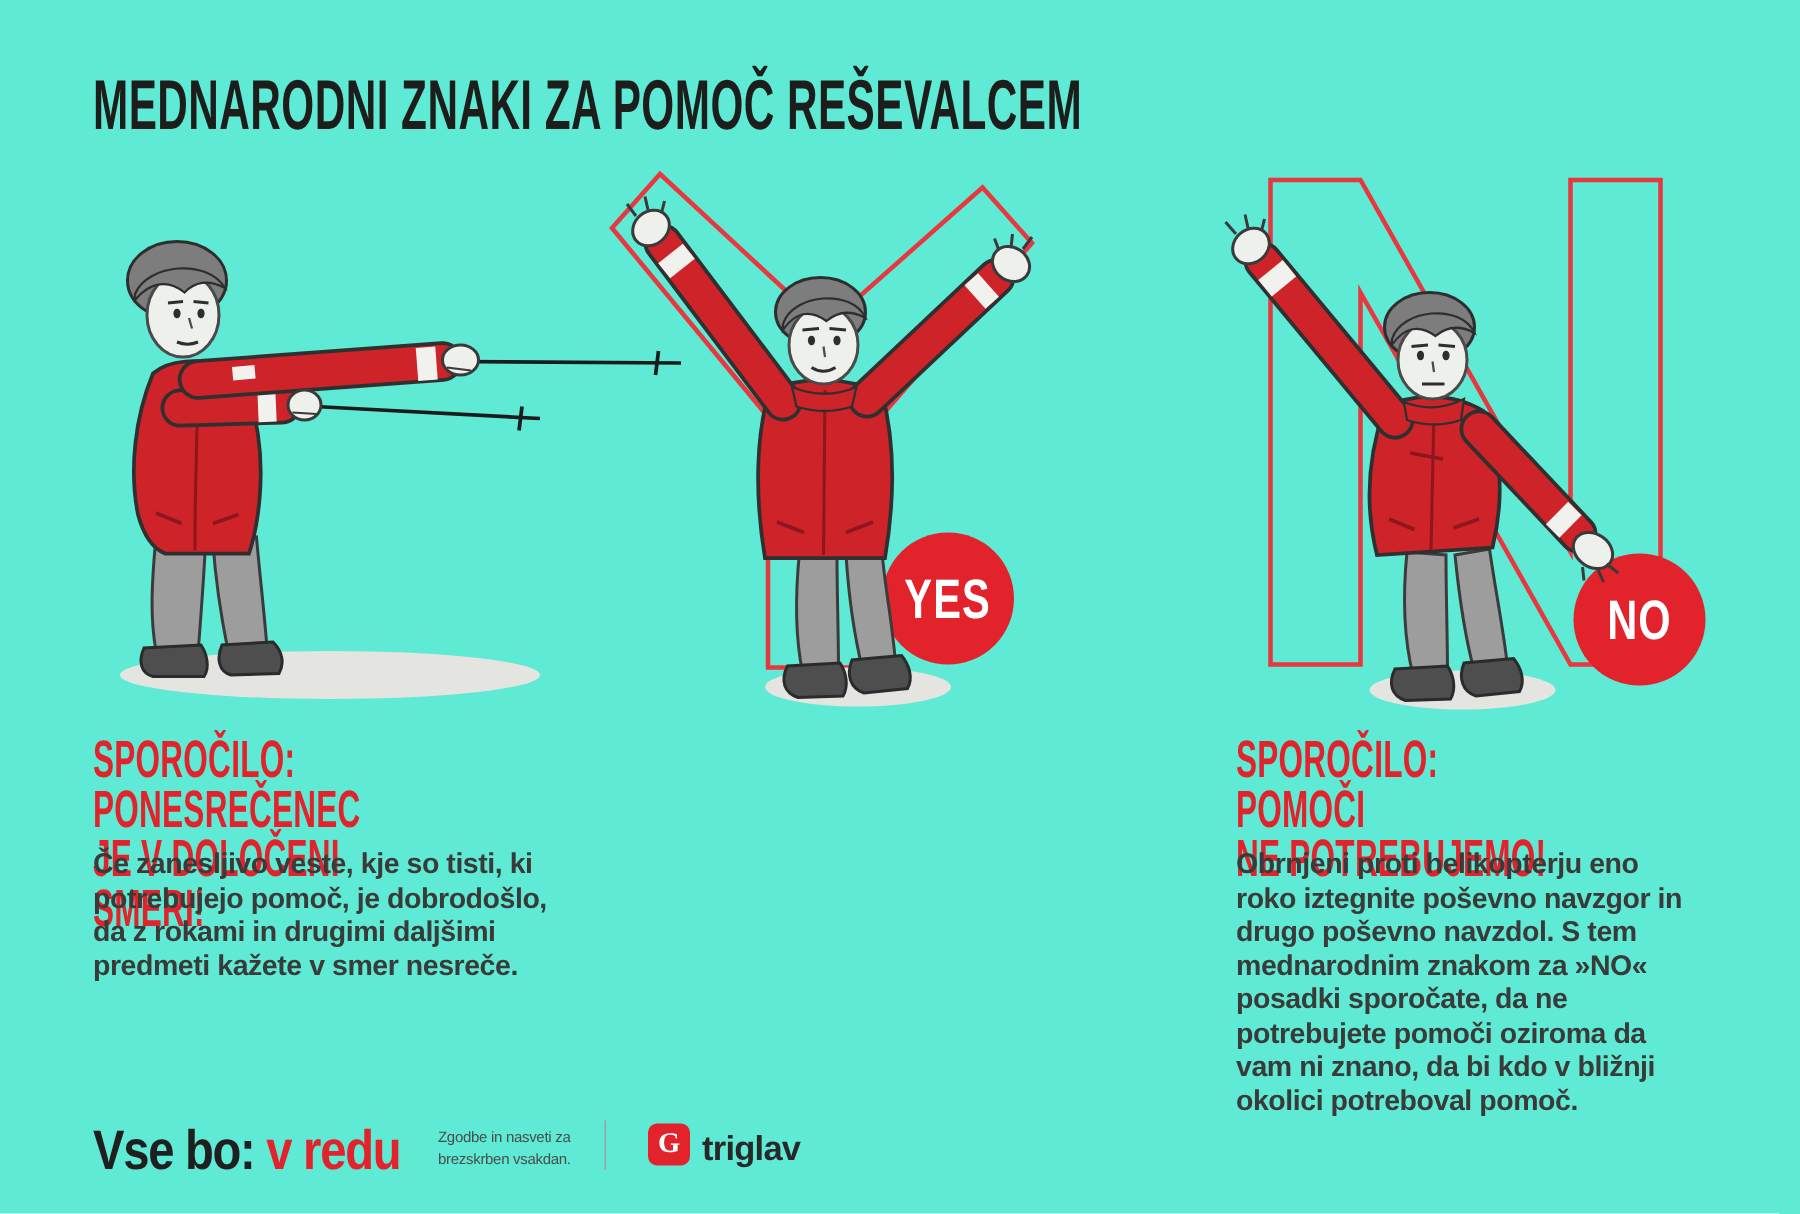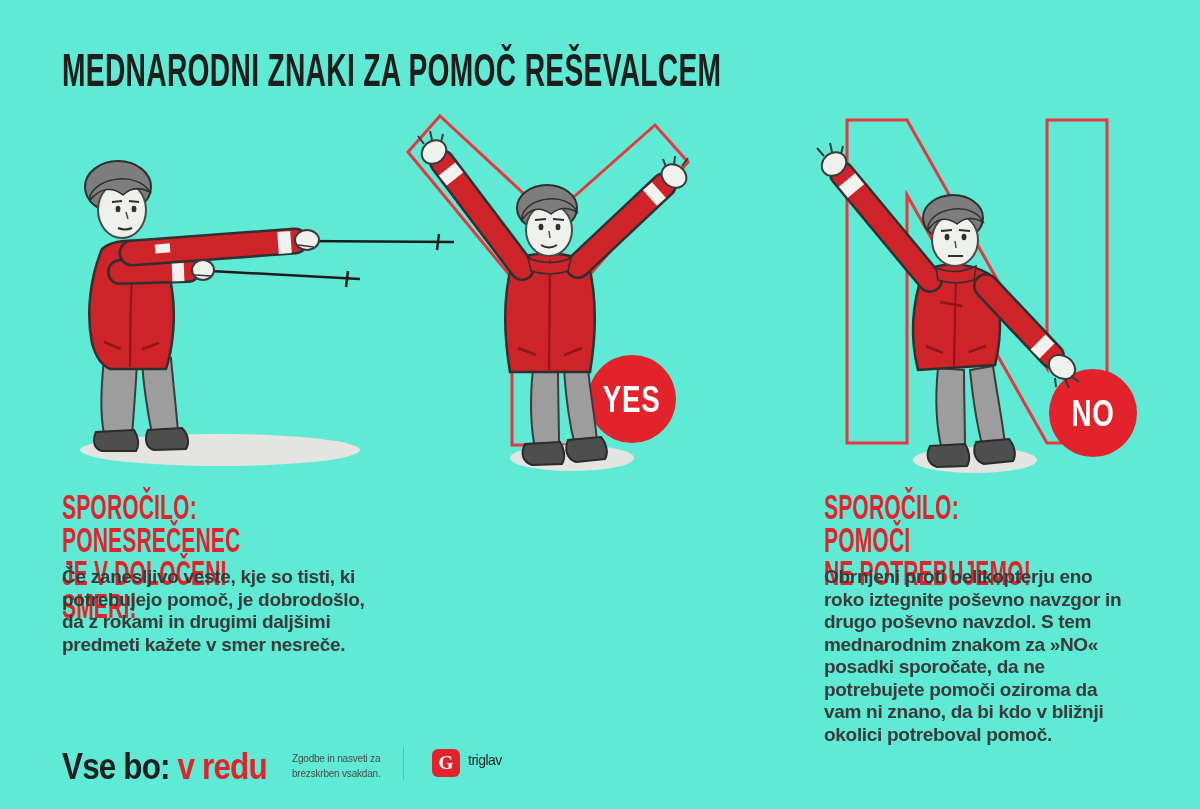--- a/index.html
+++ b/index.html
@@ -45,21 +45,21 @@
   }
   .divider { position:absolute; left:403px; top:7px; width:1px; height:33px; background:#9f9f9f; }
   .triglav { position:absolute; left:432px; top:9px; height:30px; }
   .tg-mark {
     position:absolute; left:0; top:0; width:28px; height:28px; border-radius:6px;
     background:#e2232b; color:#ffffff; font-weight:bold; font-size:19px;
     display:flex; align-items:center; justify-content:center;
     font-family:"Liberation Serif", serif;
   }
   .tg-word {
-    position:absolute; left:36px; top:3px; font-size:14px; font-weight:normal;
+    position:absolute; left:36px; top:3px; font-size:23px; font-weight:bold;
     color:#282828; letter-spacing:-0.5px;
   }
 </style>
 </head>
 <body>
 
 <div class="canvas">
 
   <div class="title condensed">MEDNARODNI ZNAKI ZA POMOČ REŠEVALCEM</div>
 

